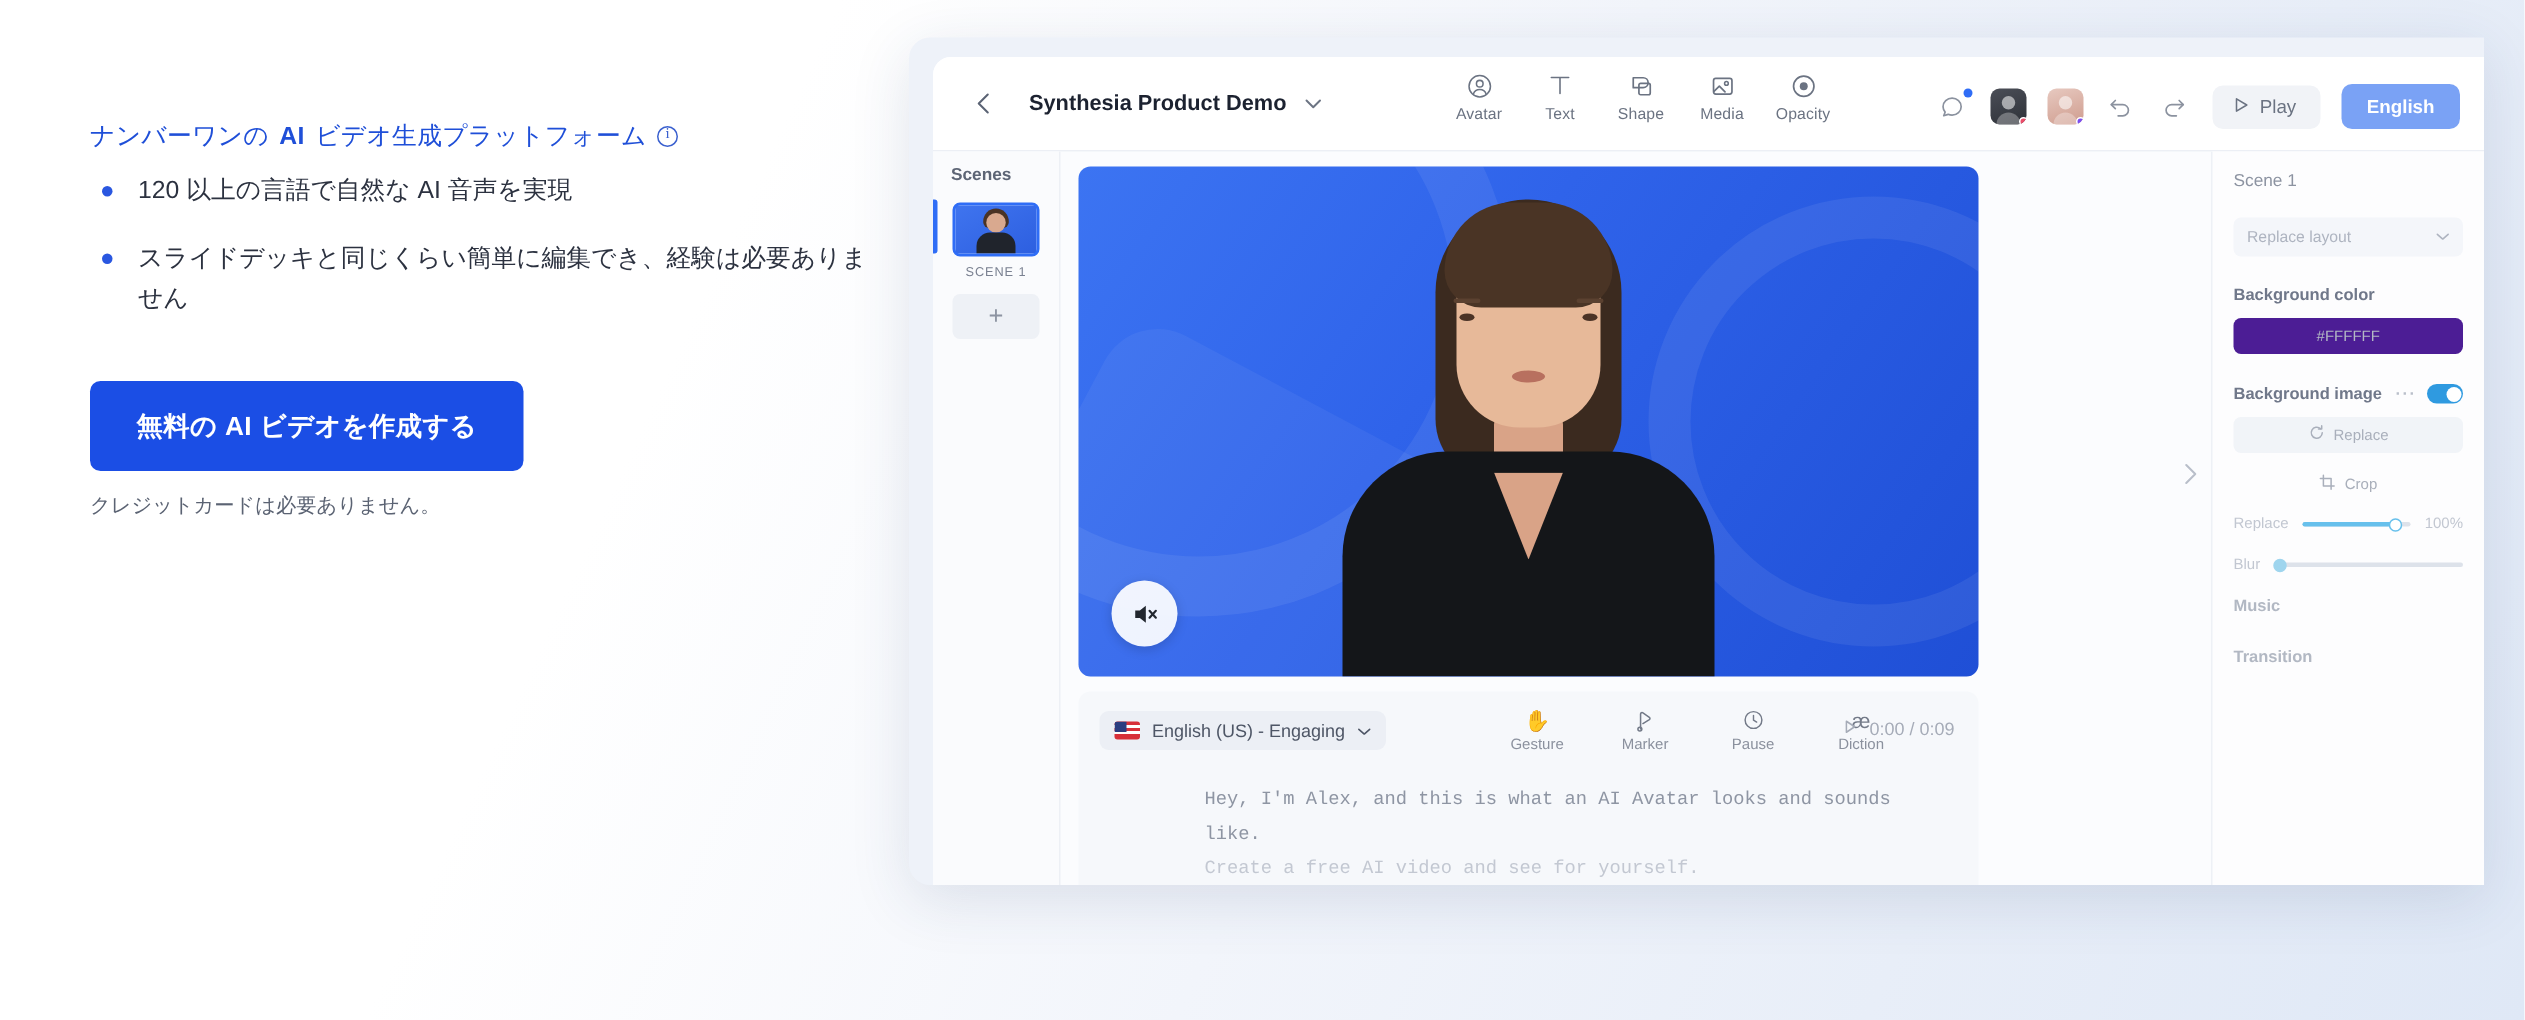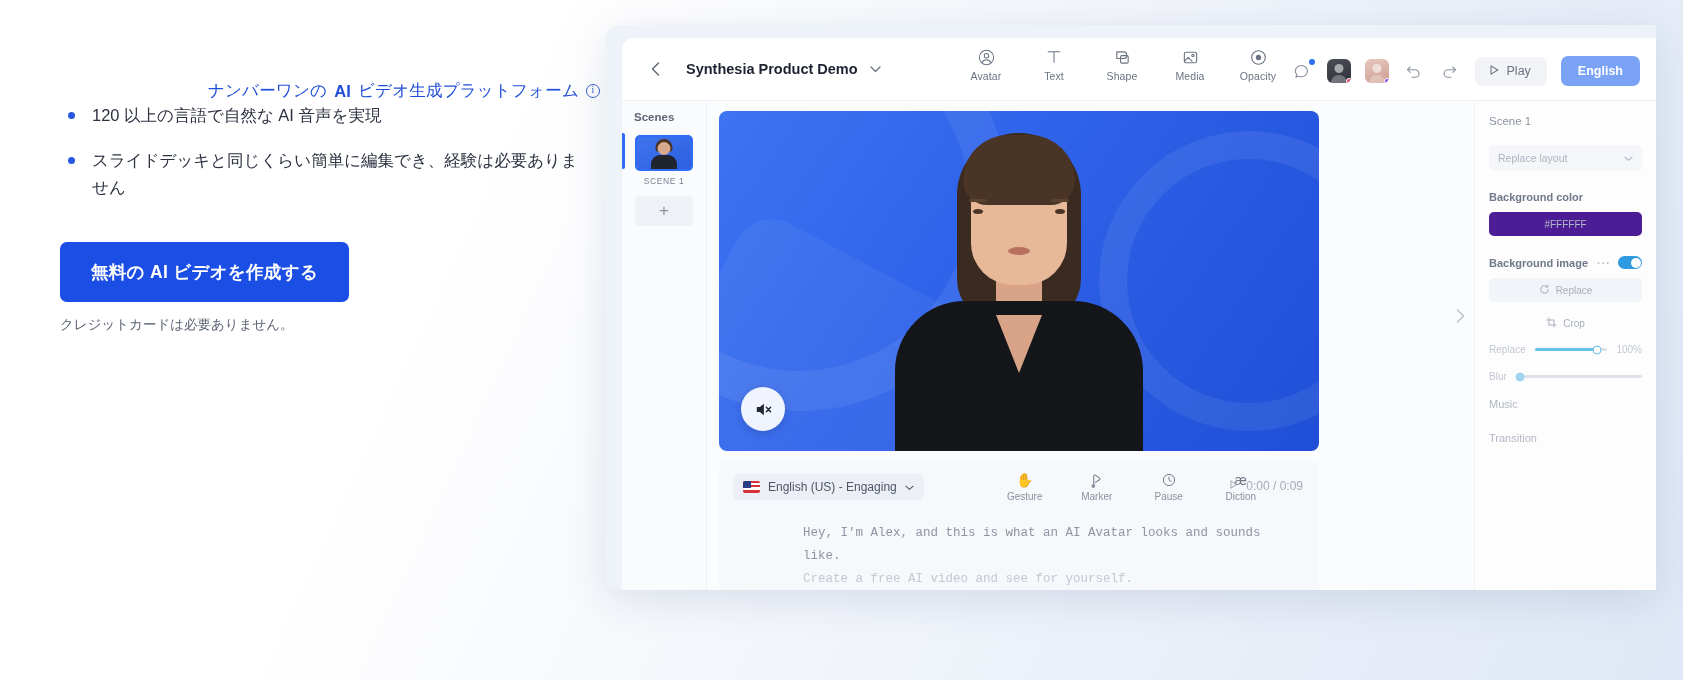--- a/index.html
+++ b/index.html
@@ -19,22 +19,21 @@
   .left {
     position: absolute;
     left: 60px; top: 80px;
     width: 540px;
   }
   .eyebrow {
     font-size: 16.5px;
     color: #1f4fd8;
     letter-spacing: .2px;
     display: flex; align-items: center; gap: 7px;
-    margin-bottom: 0;
-    justify-content: flex-end;
+    margin-bottom: 12px;
   }
   .eyebrow b { font-weight: 700; }
   .info-circle {
     display: inline-block;
     width: 14px; height: 14px;
     border: 1.3px solid #3a60cf;
     border-radius: 50%;
     position: relative;
     flex: 0 0 auto;
   }
@@ -127,21 +126,21 @@
   .doc-title {
     margin-left: 20px;
     font-size: 14.5px; font-weight: 700; color: #1c2230;
     display: flex; align-items: center; gap: 12px;
     cursor: pointer;
   }
   .chev-down { color: #6c7483; font-size: 12px; }
 
   .tools {
     position: absolute; left: 340px; top: 9px;
-    display: flex; gap: 20px;
+    display: flex; gap: 6px;
   }
   .tool {
     width: 48px;
     display: flex; flex-direction: column; align-items: center; gap: 3px;
     cursor: pointer;
   }
   .tool .ti { height: 20px; display: flex; align-items: center; justify-content: center; color: #6b7382; }
   .tool .tl { font-size: 10.5px; color: #6b7382; letter-spacing: .1px; }
 
   .right-tools {
@@ -423,21 +422,21 @@
   .track {
     flex: 1; height: 2.5px; border-radius: 2px;
     background: #dde2ea; position: relative;
   }
   .track .fill { position: absolute; left: 0; top: 0; height: 100%; background: #67c0ec; border-radius: 2px; }
   .track .knob {
     position: absolute; top: 50%; transform: translate(-50%,-50%);
     width: 9px; height: 9px; border-radius: 50%;
     background: #fff; border: 1.5px solid #67c0ec;
   }
-  .rp-plain-label { font-size: 11px; color: #b2b8c3; margin-bottom: 22px; }
+  .rp-plain-label { font-size: 11px; color: #b2b8c3; margin-bottom: 22px; font-weight: bold; }
   .panel-arrow {
     position: absolute; left: -19px; top: 208px;
     color: #b9bfca; font-size: 14px; cursor: pointer;
   }
 </style>
 </head>
 <body>
 
 <div class="page">
 

